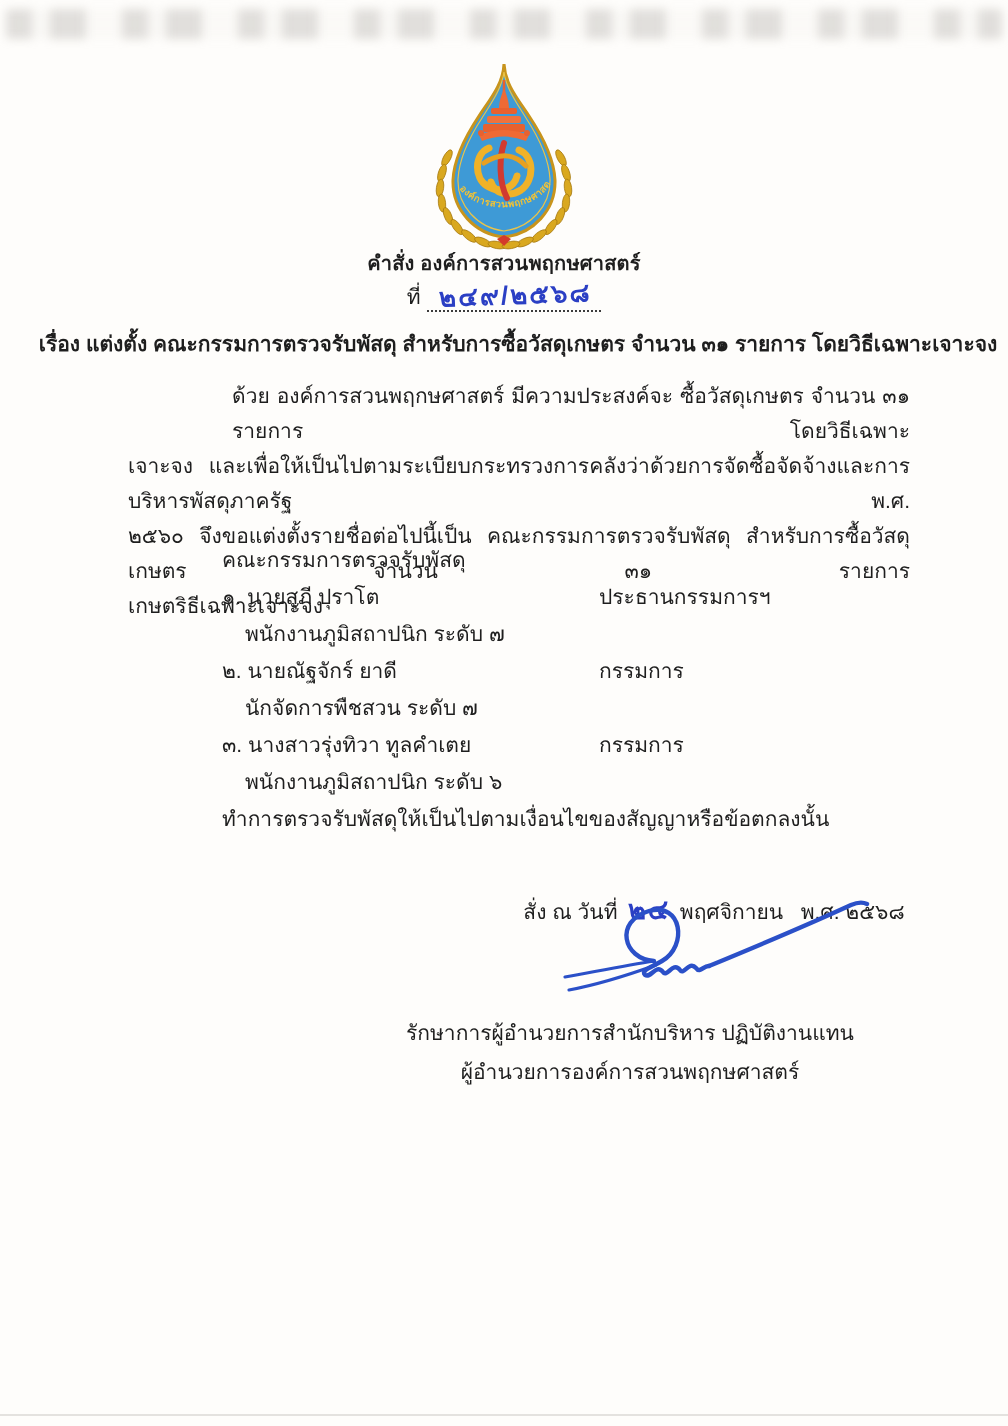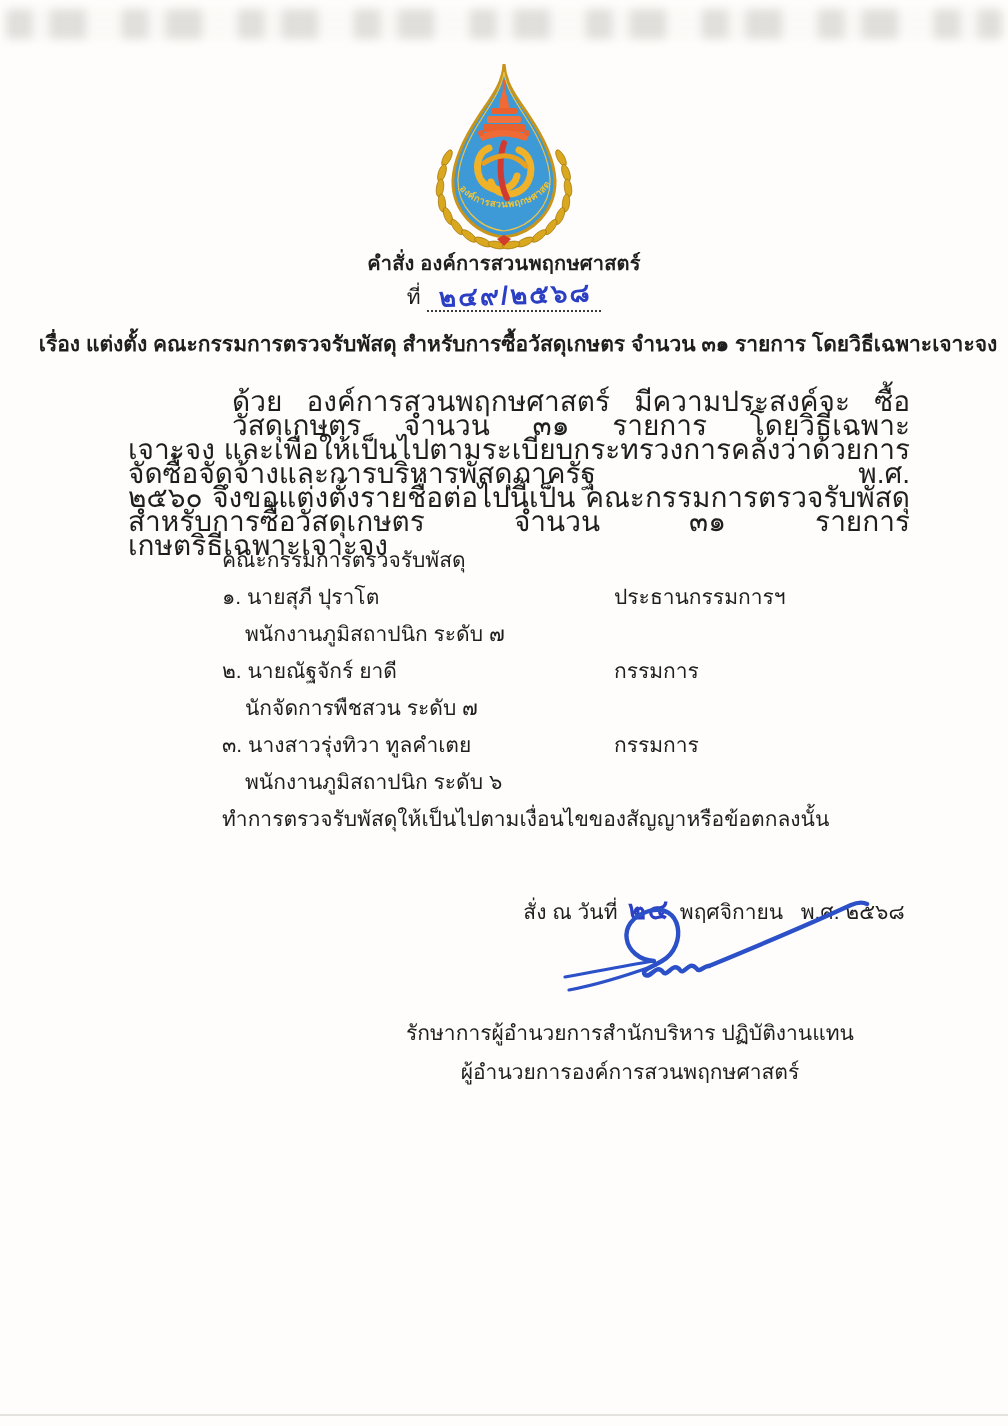--- a/index.html
+++ b/index.html
@@ -19,29 +19,29 @@
   .scan-bottom{position:absolute;left:0;right:0;top:1414px;height:2px;background:#e4e2df;}
   .emblem{position:absolute;top:58px;left:50%;transform:translateX(-50%);}
   .title-line{position:absolute;top:247px;left:0;width:100%;text-align:center;
     font-size:20px;font-weight:700;letter-spacing:.2px;}
   .docnum{position:absolute;top:280px;left:0;width:100%;text-align:center;font-size:21px;}
   .docnum .dotted{display:inline-block;border-bottom:2px dotted #3c3c3c;padding:0 10px 1px 12px;margin-left:6px;}
   .hand{color:#2b3fc4;display:inline-block;transform:rotate(-2deg);
     font-size:26px;font-weight:700;letter-spacing:2px;line-height:1;}
   .subject{position:absolute;top:327px;left:14px;width:100%;text-align:center;
     font-size:21px;font-weight:700;}
-  .body-block{position:absolute;top:390px;left:128px;width:782px;
-    font-size:28px;line-height:24px;}
+  .body-block{position:absolute;top:378px;left:128px;width:782px;
+    font-size:21px;line-height:35px;}
   .body-block .ln{width:100%;}
   .jl{text-align:justify;text-align-last:justify;}
   .indent{padding-left:104px;box-sizing:border-box;}
   .list-block{position:absolute;top:541px;left:222px;width:700px;
     font-size:21px;line-height:37px;}
   .crow{position:relative;height:37px;white-space:nowrap;}
-  .crow .role{position:absolute;left:392px;top:0;}
+  .crow .role{position:absolute;left:377px;top:0;}
   .pos-ln{padding-left:23px;height:37px;}
   .dateline{position:absolute;top:871px;left:500px;font-size:21px;white-space:pre;}
   .dateline .hand{font-size:27px;margin:0 10px;transform:rotate(-1deg);}
   .signature{position:absolute;top:897px;left:553px;}
   .signer{position:absolute;top:1013px;left:380px;width:500px;text-align:center;
     font-size:21px;line-height:39px;}
   .pre{white-space:pre;}
 </style>
 </head>
 <body>

